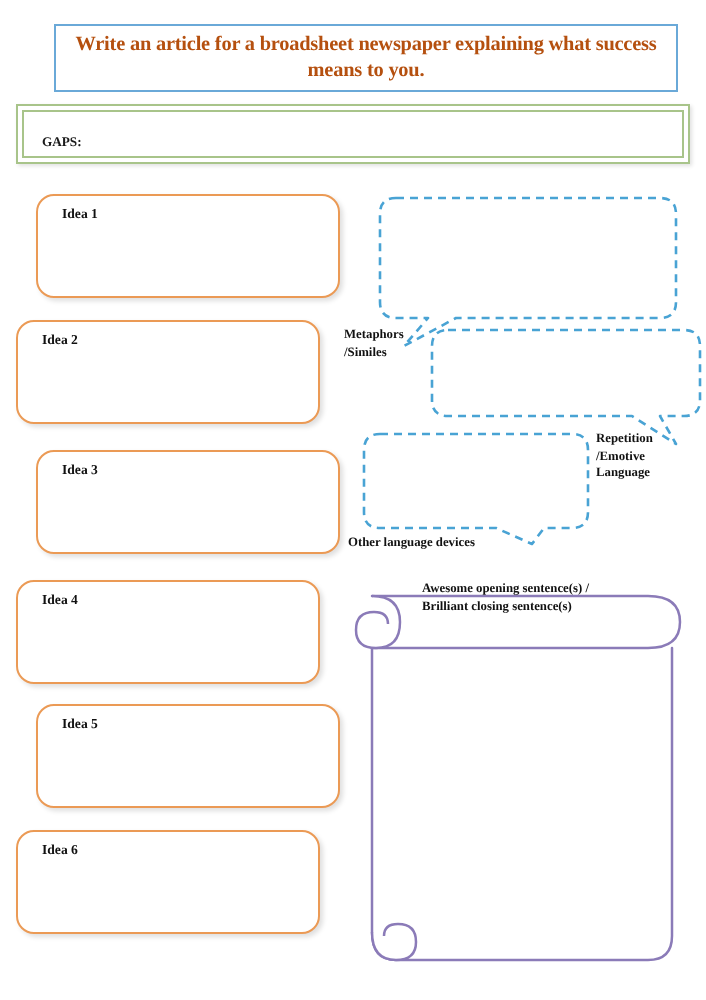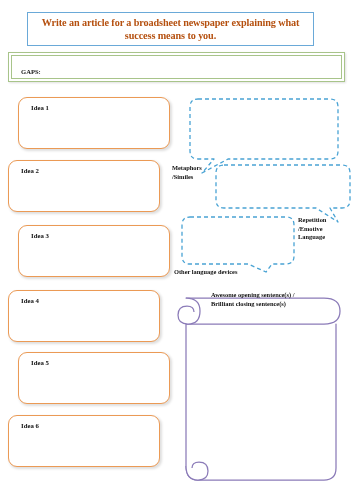--- a/index.html
+++ b/index.html
@@ -20,21 +20,21 @@
     position: absolute;
     inset: 0;
     background: #ffffff;
   }
 
   
   .title-box {
     position: absolute;
     left: 27px;
     top: 12px;
-    width: 287px;
+    width: 312px;
     height: 32px;
     border: 1px solid #6aa9d8;
     background: #ffffff;
     box-sizing: border-box;
     display: flex;
     align-items: center;
     justify-content: center;
     padding: 16px 6px;
   }
   .title-text {

